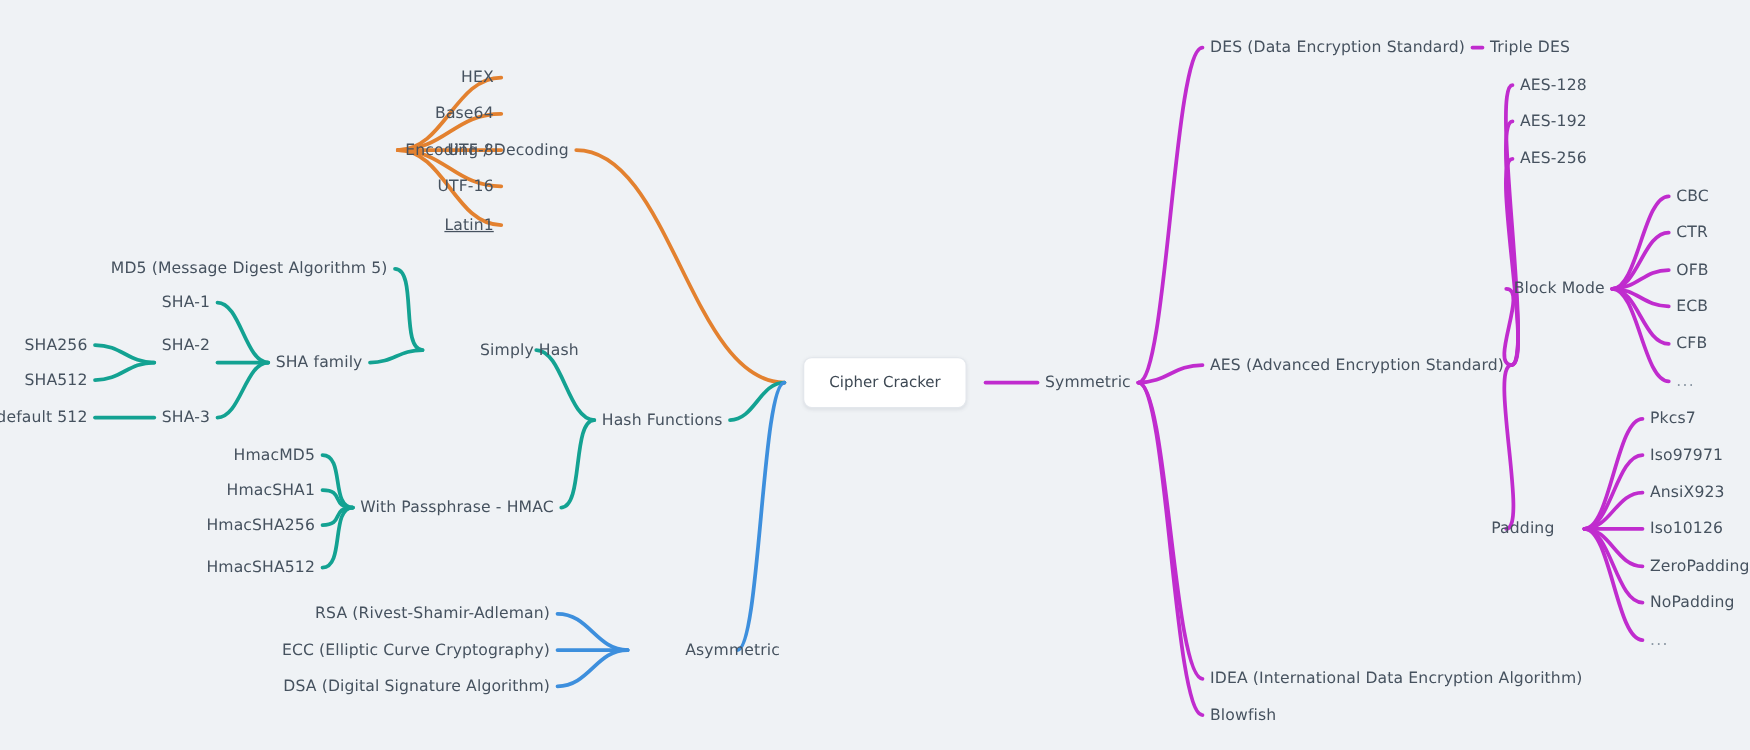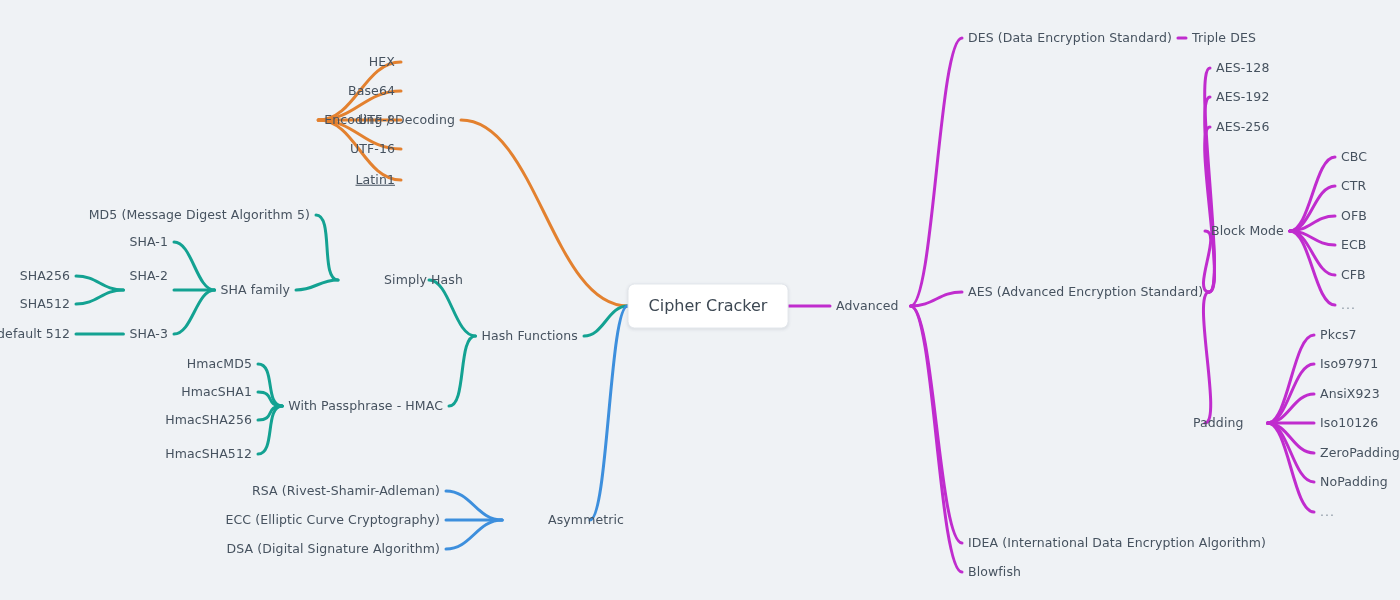--- a/index.html
+++ b/index.html
@@ -33,21 +33,21 @@
   .node.anchor-right { transform: translate(-100%, -50%); }
   .node.ellipsis {
     color: #8b97a3;
     letter-spacing: 1px;
   }
   .root {
     position: absolute;
     transform: translate(-50%, -50%);
     background: #ffffff;
     color: #3d4853;
-    font-size: 16px;
+    font-size: 12px;
     padding: 13px 20px 14px 20px;
     border-radius: 7px;
     border: 1px solid #e3e7ec;
     box-shadow: 0 1px 3px rgba(60,70,85,0.10);
     white-space: nowrap;
     line-height: 1;
   }
 </style>
 </head>
 <body>
@@ -123,21 +123,21 @@
       <div class="node anchor-right" style="left: 70px; top: 334px;">default 512</div>
       <div class="node anchor-right" style="left: 443px; top: 406px;">With Passphrase - HMAC</div>
       <div class="node anchor-right" style="left: 252px; top: 364px;">HmacMD5</div>
       <div class="node anchor-right" style="left: 252px; top: 392px;">HmacSHA1</div>
       <div class="node anchor-right" style="left: 252px; top: 420px;">HmacSHA256</div>
       <div class="node anchor-right" style="left: 252px; top: 454px;">HmacSHA512</div>
       <div class="node anchor-right" style="left: 584px; top: 520px; margin-left: 40px;">Asymmetric</div>
       <div class="node anchor-right" style="left: 440px; top: 491px;">RSA (Rivest-Shamir-Adleman)</div>
       <div class="node anchor-right" style="left: 440px; top: 520px;">ECC (Elliptic Curve Cryptography)</div>
       <div class="node anchor-right" style="left: 440px; top: 549px;">DSA (Digital Signature Algorithm)</div>
-      <div class="node anchor-left" style="left: 836px; top: 306px;">Advanced</div>
+      <div class="node anchor-left" style="left: 836px; top: 306px;">Symmetric</div>
       <div class="node anchor-left" style="left: 968px; top: 38px;">DES (Data Encryption Standard)</div>
       <div class="node anchor-left" style="left: 1192px; top: 38px;">Triple DES</div>
       <div class="node anchor-left" style="left: 968px; top: 292px;">AES (Advanced Encryption Standard)</div>
       <div class="node anchor-left" style="left: 1216px; top: 68px;">AES-128</div>
       <div class="node anchor-left" style="left: 1216px; top: 97px;">AES-192</div>
       <div class="node anchor-left" style="left: 1216px; top: 127px;">AES-256</div>
       <div class="node anchor-left" style="left: 1211px; top: 231px;">Block Mode</div>
       <div class="node anchor-left" style="left: 1341px; top: 157px;">CBC</div>
       <div class="node anchor-left" style="left: 1341px; top: 186px;">CTR</div>
       <div class="node anchor-left" style="left: 1341px; top: 216px;">OFB</div>

